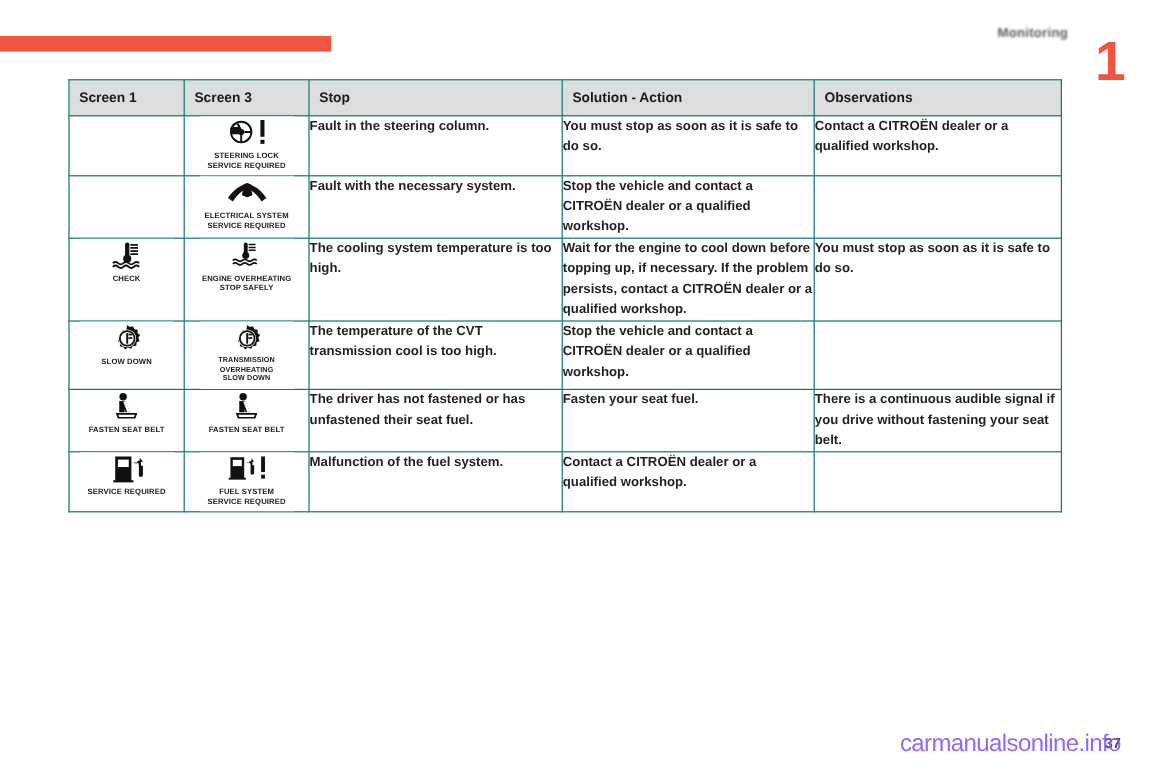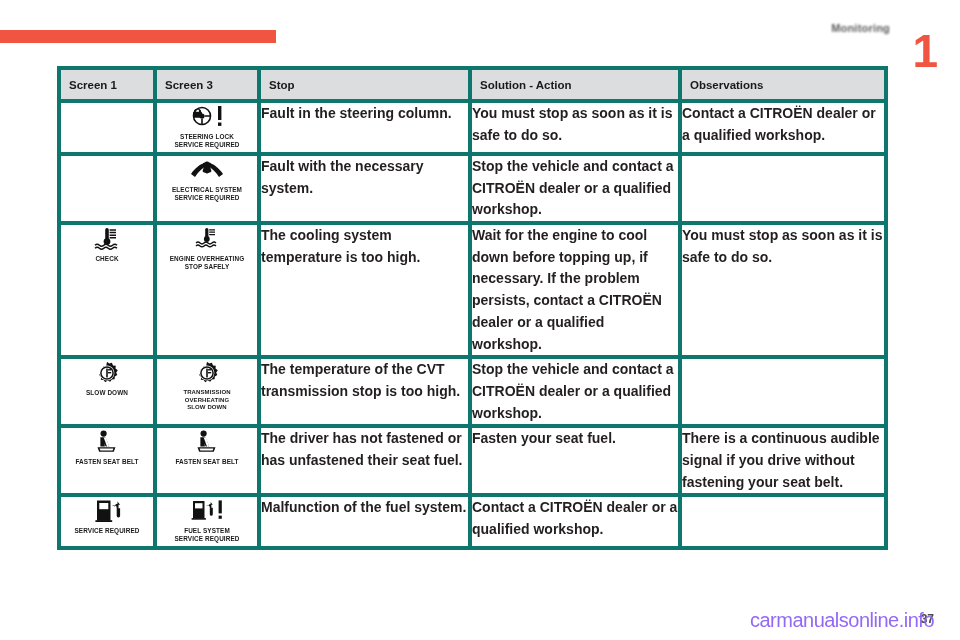--- a/index.html
+++ b/index.html
@@ -53,21 +53,21 @@
     top: 66px;
     width: 827px;
   }
   table.manual {
     border-collapse: collapse;
     width: 100%;
     table-layout: fixed;
   }
   table.manual th,
   table.manual td {
-    border: 4px solid #0f766e;
+    border: 1px solid #0f766e;
     vertical-align: top;
     padding: 0;
     background: #ffffff;
   }
   table.manual thead th {
     background: #dcdddf;
     height: 29px;
     text-align: left;
     font-size: 11.5px;
     font-weight: bold;
@@ -80,21 +80,21 @@
   col.c-cause { width: 211px; }
   col.c-sol { width: 210px; }
   col.c-obs { width: 206px; }
 
   td.icon-cell {
     text-align: center;
     padding: 6px 4px;
   }
   td.text-cell {
     padding: 7px 8px 8px 8px;
-    font-size: 14px;
+    font-size: 11px;
     font-weight: bold;
     line-height: 1.55;
     color: #231f20;
   }
   td.text-cell p { margin: 0; }
 
   
   .tile {
     display: inline-block;
     background: #ffffff;
@@ -272,21 +272,21 @@
                     <circle cx="13" cy="12" r="6.1" fill="none" stroke="#111" stroke-width="1.5"></circle>
                     <rect x="12.2" y="7.4" width="1.6" height="9" rx="0.3"></rect>
                     <rect x="14" y="8.1" width="3.2" height="1.4"></rect>
                     <rect x="14" y="11" width="3.2" height="1.4"></rect>
                   </g>
                 </svg>
               </span><span class="cap">TRANSMISSION
 OVERHEATING
 SLOW DOWN</span></div></td>
           <td class="text-cell">
-            <p>The temperature of the CVT transmission stop is too high.</p>
+            <p>The temperature of the CVT transmission cool is too high.</p>
           </td>
           <td class="text-cell">
             <p>Stop the vehicle and contact a CITROËN dealer or a qualified workshop.</p>
           </td>
           <td class="text-cell">
             <p></p>
           </td>
         </tr>
         <tr>
           <td class="icon-cell"><div class="tile"><span class="glyph">

